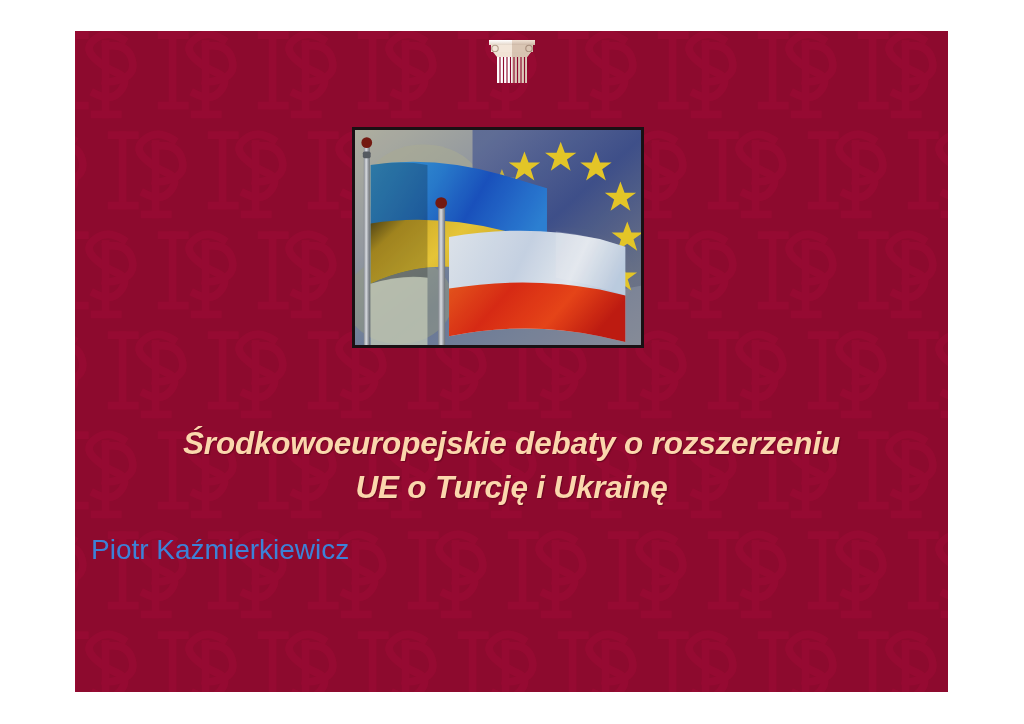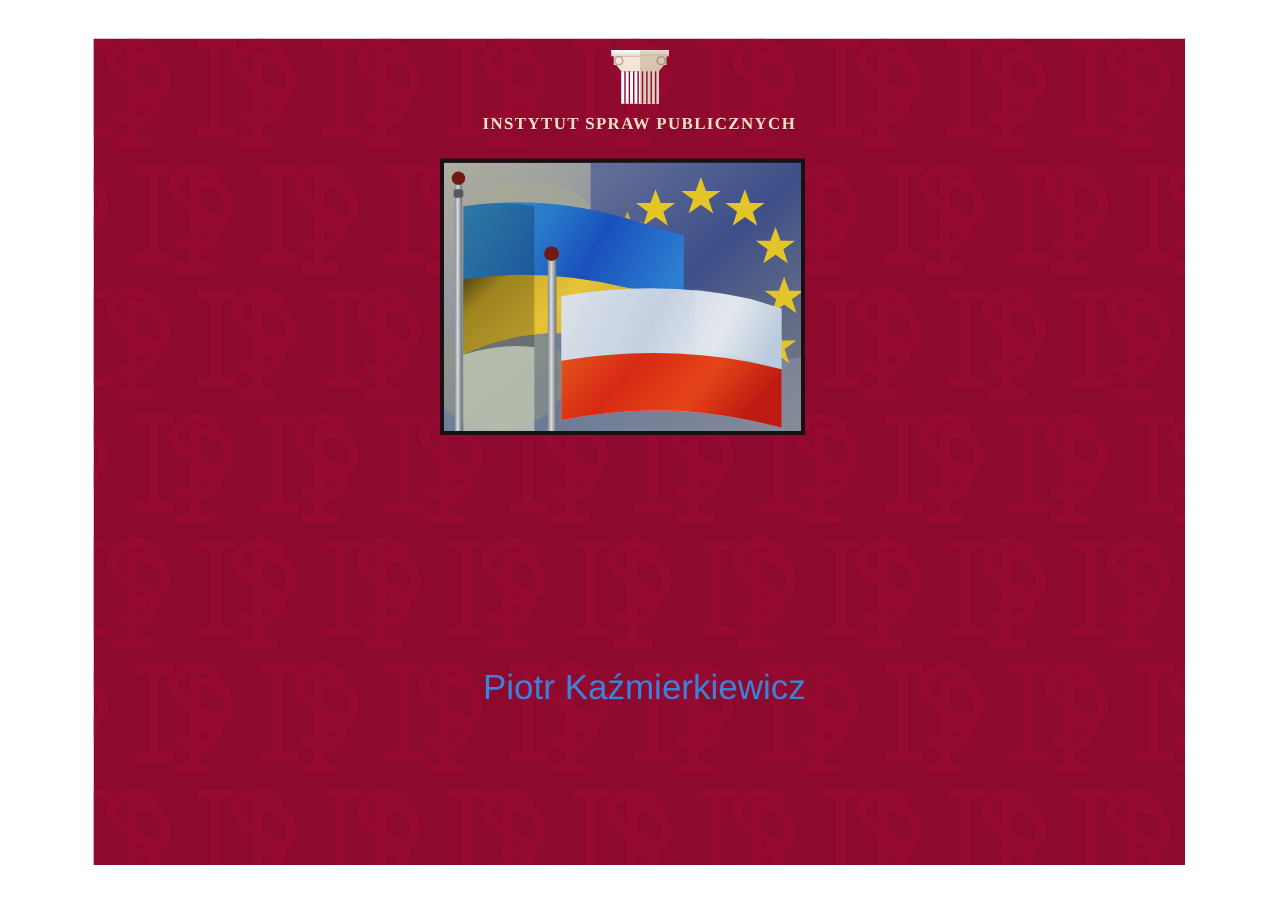--- a/index.html
+++ b/index.html
@@ -99,24 +99,24 @@
     font-style: italic;
     font-size: 31.5px;
     line-height: 44px;
     letter-spacing: -0.2px;
     text-shadow: 1px 1px 1px rgba(60,0,15,.45);
   }
   #title .tl { display: block; }
 
   #subtitle {
     position: absolute;
-    left: 4px;
+    left: 16px;
     top: 500px;
     width: 873px;
-    text-align: center;
+    text-align: left;
     color: #3c82d8;
     font-family: "Liberation Sans", sans-serif;
     font-weight: normal;
     font-size: 28px;
     line-height: 38px;
   }
   #subtitle .sl { display: block; }
 </style>
 </head>
 <body>
@@ -1016,21 +1016,20 @@
           <line x1="15" y1="19" x2="15" y2="45"></line>
           <line x1="18.5" y1="19" x2="18.5" y2="45"></line>
           <line x1="22" y1="19" x2="22" y2="45"></line>
           <line x1="25.5" y1="19" x2="25.5" y2="45"></line>
           <line x1="29" y1="19" x2="29" y2="45"></line>
           <line x1="32.5" y1="19" x2="32.5" y2="45"></line>
           <line x1="36" y1="19" x2="36" y2="45"></line>
           <line x1="39.5" y1="19" x2="39.5" y2="45"></line>
         </g>
       </svg>
-      <div id="logo-text">INSTYTUT SPRAW PUBLICZNYCH</div>
     </div>
 
     <div id="photo-frame">
       <div id="photo">
         <svg viewBox="0 0 292 221" preserveAspectRatio="none">
           <defs>
             <linearGradient id="skyg" x1="0" y1="0" x2="1" y2="1">
               <stop offset="0" stop-color="#b9b9a8"></stop>
               <stop offset="0.30" stop-color="#9aa0a8"></stop>
               <stop offset="0.55" stop-color="#6d7ea0"></stop>
@@ -1102,19 +1101,23 @@
           <path d="M96 110 Q175 96 250 112 L276 120 L276 218 L250 212 Q175 196 96 212 Z" fill="url(#plwhite)"></path>
           <path d="M96 163 Q175 150 250 164 L276 170 L276 218 L250 212 Q175 196 96 212 Z" fill="url(#plred)"></path>
           <path d="M205 104 Q240 108 276 120 L276 170 Q238 158 205 152 Z" fill="#ffffff" opacity="0.18"></path>
 
           <path d="M16 158 Q50 148 74 152 L74 221 L16 221 Z" fill="#cfd6c2" opacity="0.75"></path>
           <rect x="0" y="0" width="292" height="221" fill="#000000" opacity="0.05"></rect>
         </svg>
       </div>
     </div>
 
+    <div id="title">
+      <span class="tl">Środkowoeuropejskie debaty o rozszerzeniu</span>
+      <span class="tl">UE o Turcję i Ukrainę</span>
+    </div>
 
     <div id="subtitle">
       <span class="sl">Piotr Kaźmierkiewicz</span>
     </div>
 
   </div>
 </div>
 
 </body></html>

